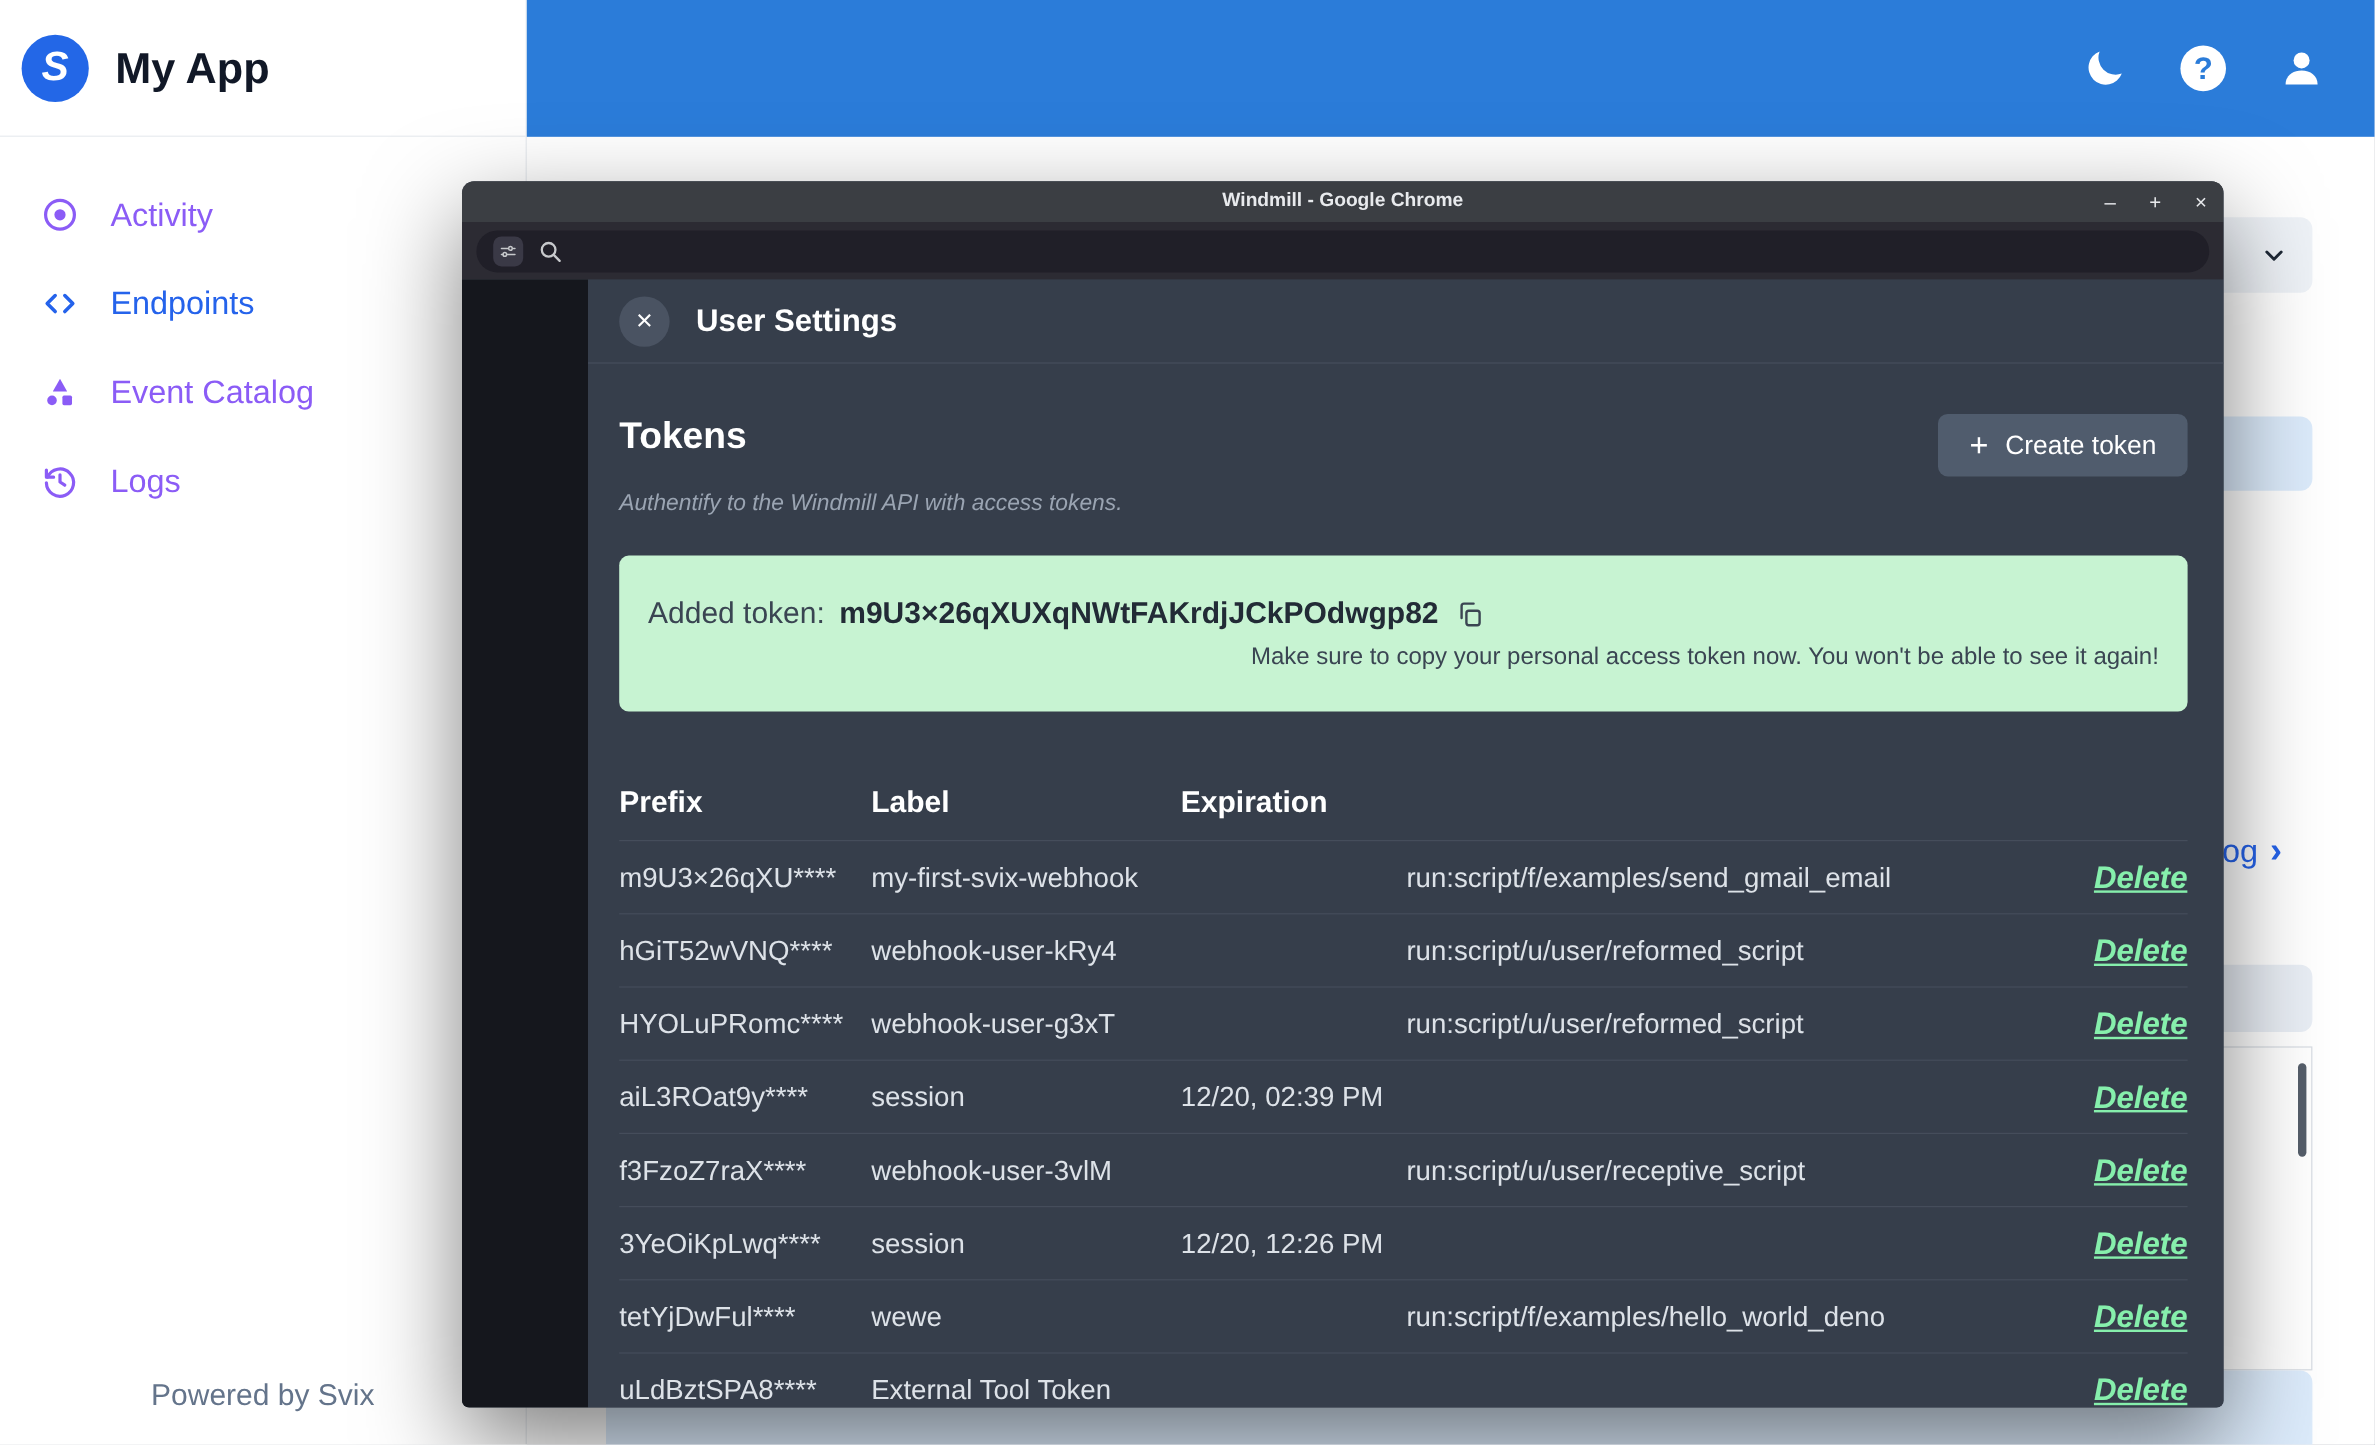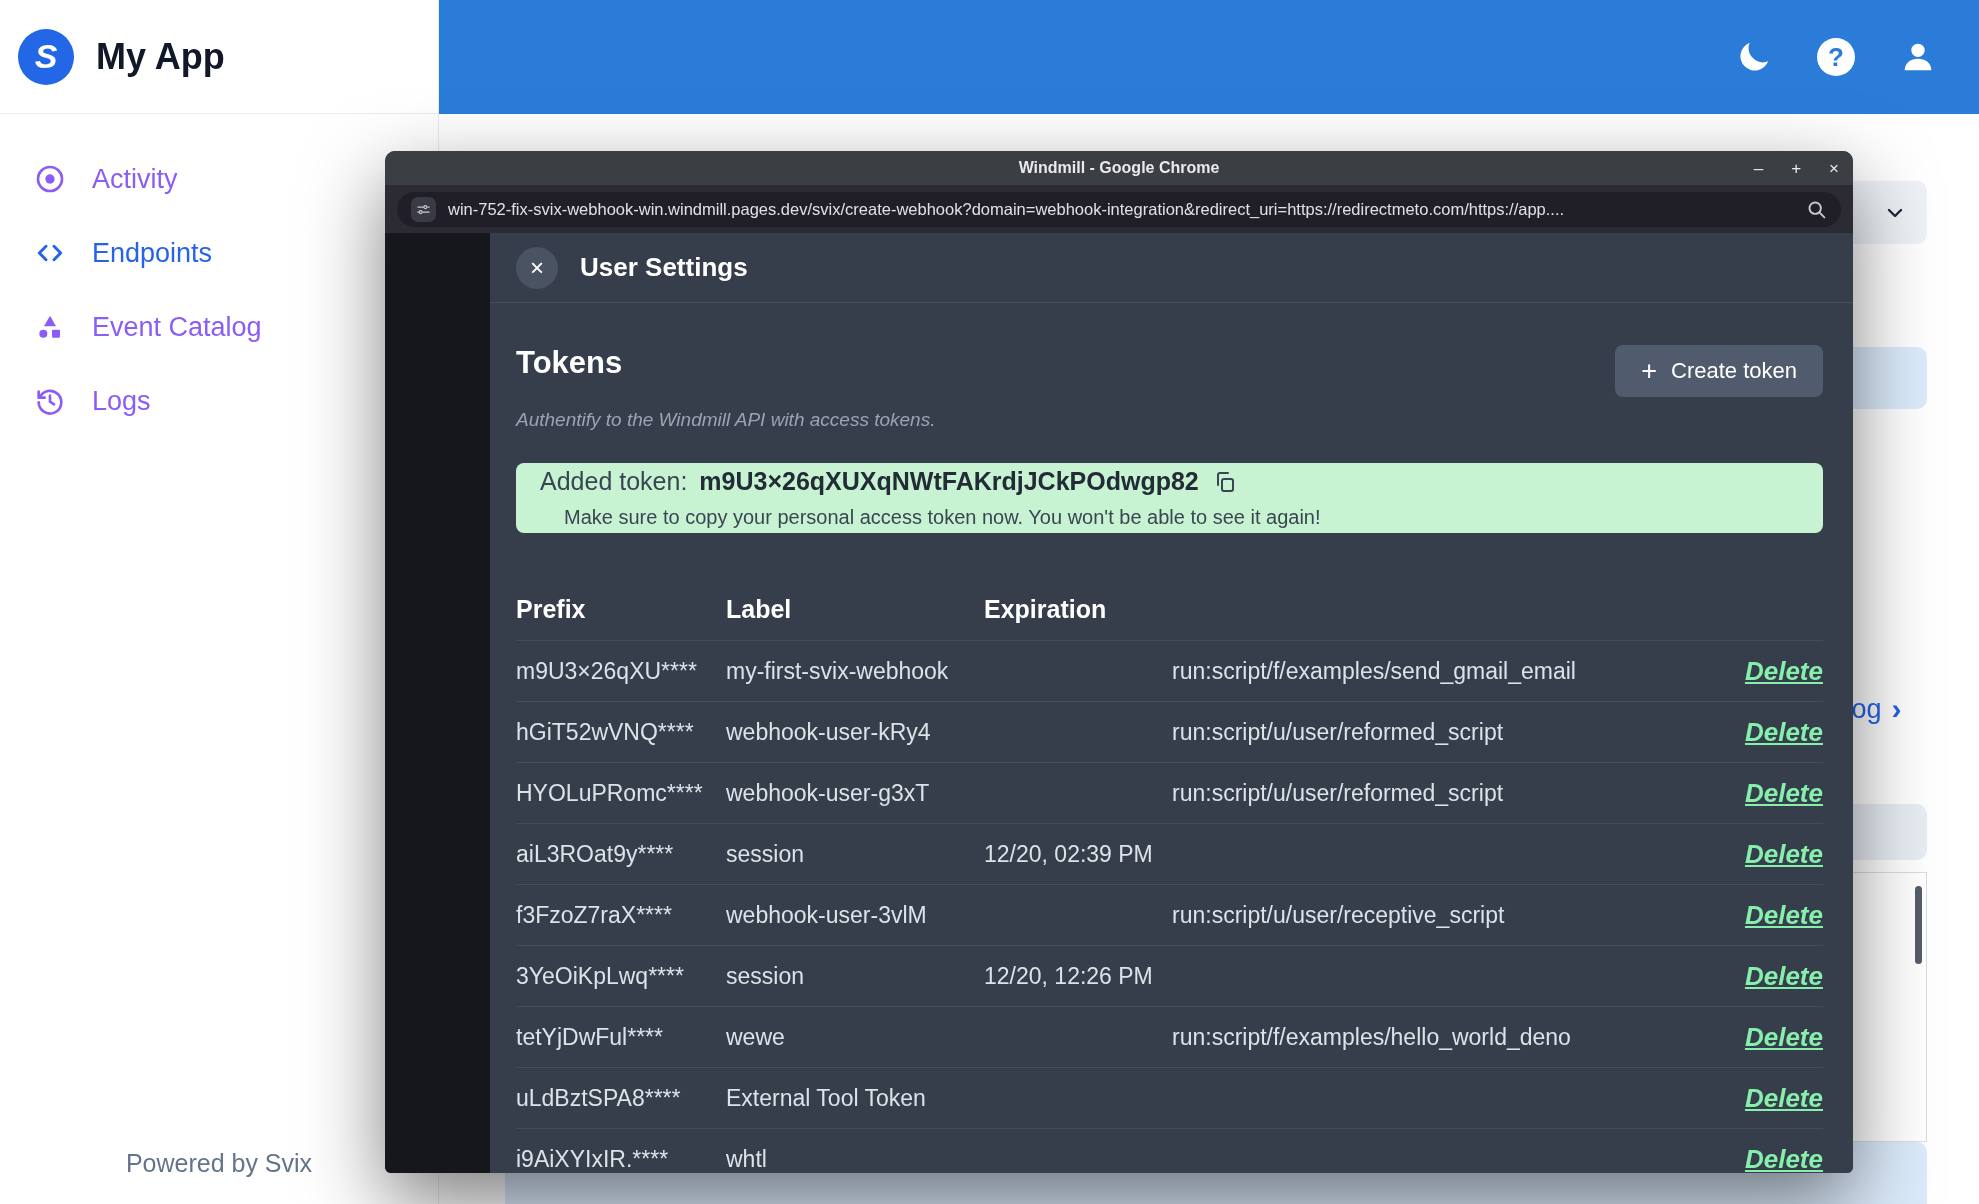--- a/index.html
+++ b/index.html
@@ -87,21 +87,21 @@
   .modal-body{ flex:1; min-height:0; overflow:hidden; padding:0 30px 0 26px;}
 
   .tokens-row{ margin-top:42px; display:flex; justify-content:space-between;}
   .tokens-heading{ color:#fff; font-size:31px; font-weight:bold;}
   .create-btn{ height:52px; padding:0 26px; background:#505c6d; border:none; border-radius:8px;
     color:#fff; font-size:22px; display:flex; align-items:center; gap:14px; cursor:pointer;
     font-family:inherit;}
   .create-btn .plus{ font-size:27px; font-weight:400; line-height:1;}
   .subtitle{ margin-top:12px; font-style:italic; font-size:19px; color:#9aa4b2;}
 
-  .alert{ margin-top:32px; background:#c7f3d2; border-radius:8px; padding:4px 24px;}
+  .alert{ margin-top:32px; background:#c7f3d2; border-radius:8px; padding:34px 24px;text-align:right;}
   .alert-line1{ display:flex; align-items:center; gap:12px; font-size:25px; color:#3a4552;}
   .alert-token{ font-weight:bold; color:#222b36;}
   .copy-btn{ background:none; border:none; cursor:pointer; display:flex; padding:0; margin-left:2px;}
   .alert-line2{ margin-top:10px; padding-left:24px; font-size:20px; color:#3a4552;}
 
   .table{ margin-top:46px;}
   .trow{ display:grid; grid-template-columns:210px 258px 188px 1fr 92px; align-items:center;
     height:61px; border-top:1px solid #454d5b; font-size:23px; color:#dde2e8;}
   .trow > *{ min-width:0; overflow:hidden; white-space:nowrap;}
   .trow.head{ border-top:none; font-weight:bold; color:#fff; font-size:25px;}
@@ -198,21 +198,20 @@
 
     <div class="toolbar">
       <div class="url-pill">
         <span class="site-icon">
           <svg width="15" height="15" viewBox="0 0 24 24" fill="none" stroke="#c7c9cc" stroke-width="2" stroke-linecap="round">
             <path d="M3 8h9M19 8h2M3 16h2M11 16h10"></path>
               <circle cx="15" cy="8" r="2.4"></circle>
               <circle cx="7.5" cy="16" r="2.4"></circle>
           </svg>
         </span>
-        <span class="url-text">win-752-fix-svix-webhook-win.windmill.pages.dev/svix/create-webhook?domain=webhook-integration&amp;redirect_uri=https://redirectmeto.com/https://app....</span>
         <button class="mag-btn">
           <svg width="21" height="21" viewBox="0 0 24 24" fill="none" stroke="#c7c9cc" stroke-width="2.2" stroke-linecap="round">
             <circle cx="10.5" cy="10.5" r="6.5"></circle>
               <path d="M15.6 15.6L21 21"></path>
           </svg>
         </button>
       </div>
     </div>
 
     <div class="win-content">

